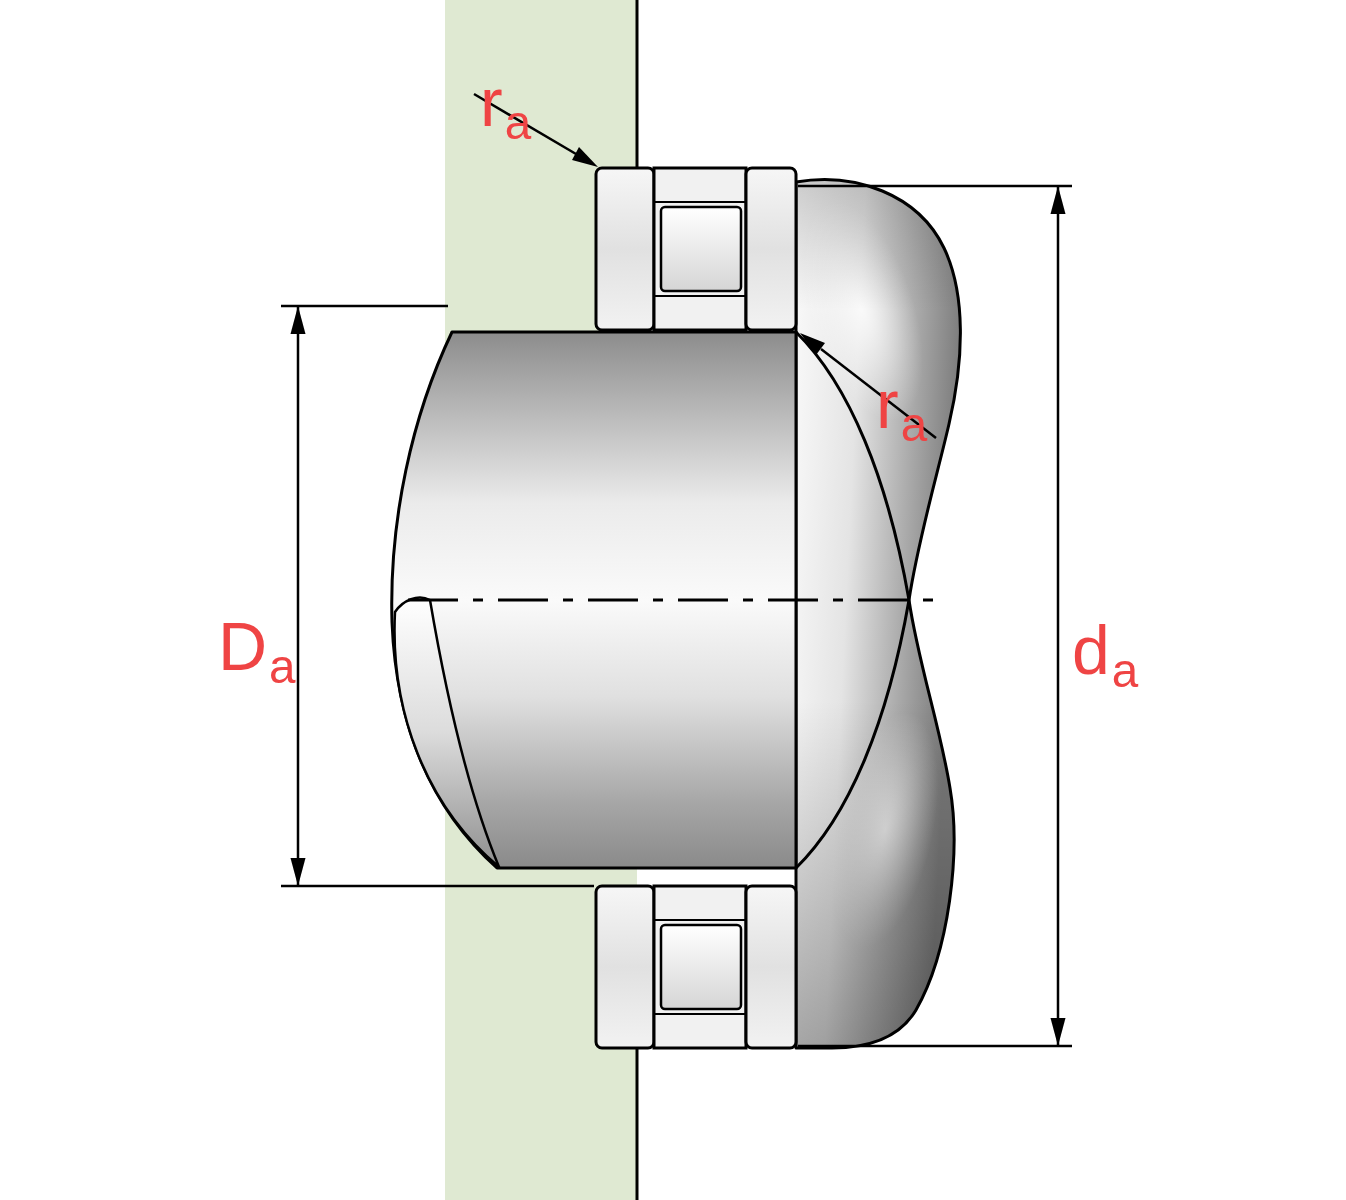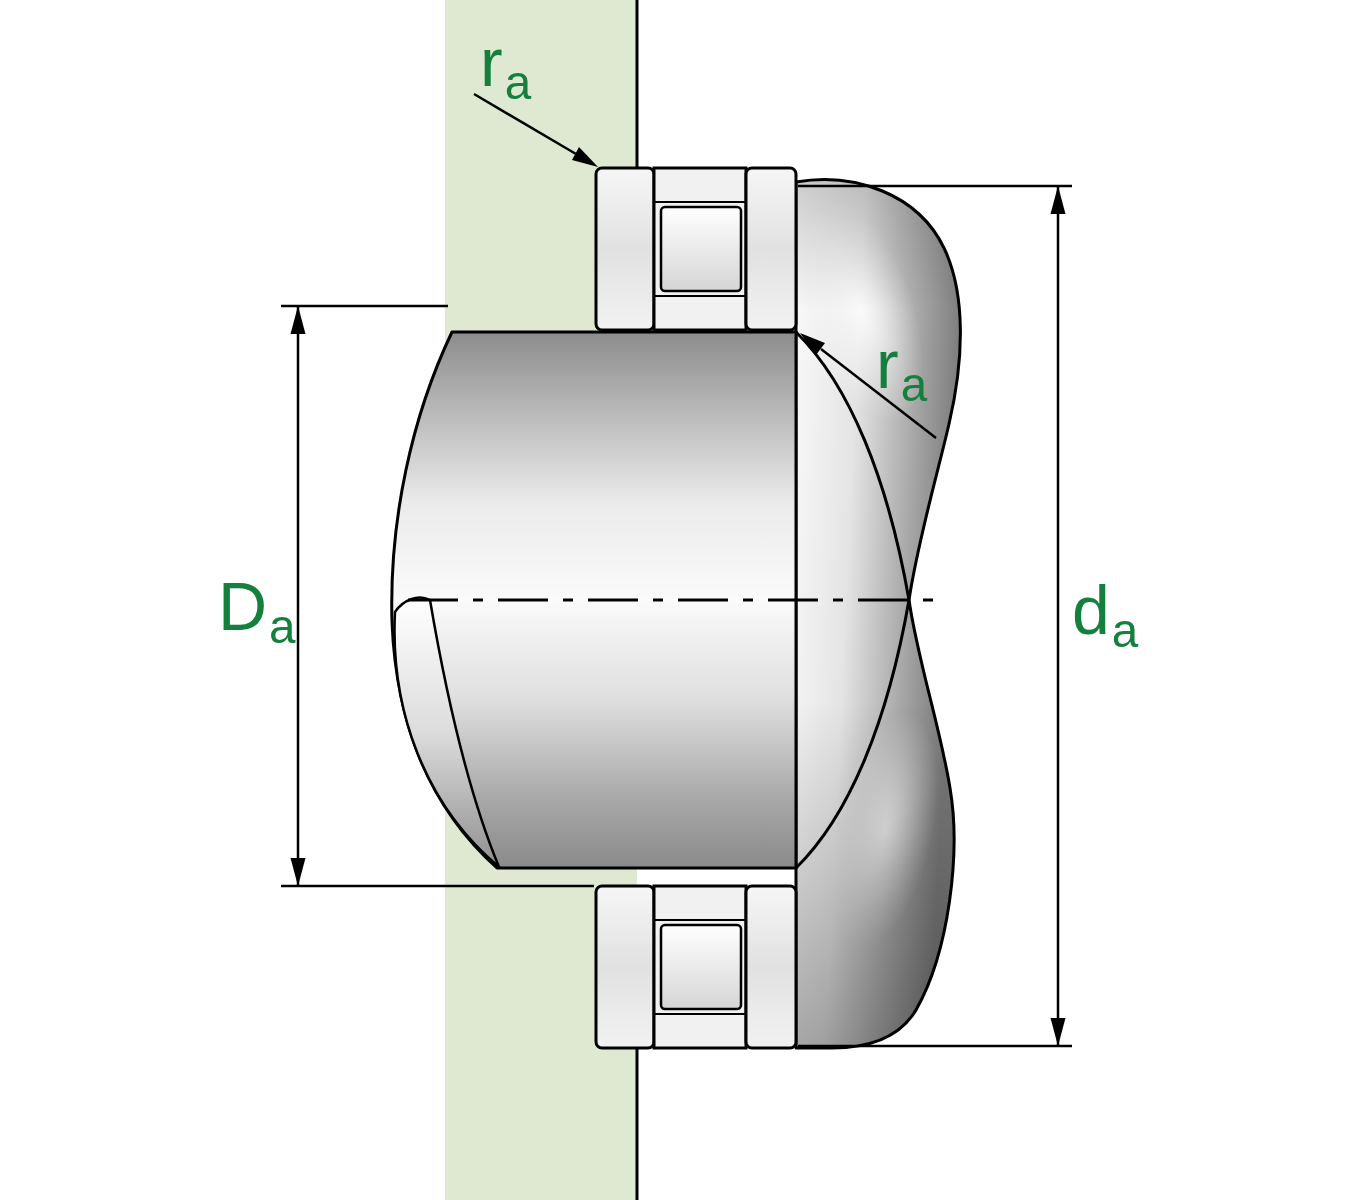--- a/index.html
+++ b/index.html
@@ -4,22 +4,22 @@
 <style>
   html,body{margin:0;padding:0;background:#ffffff}
   .stage{
     position:relative;width:1346px;height:1200px;
     background:var(--c-background,#ffffff);
     font-family:"Liberation Sans","DejaVu Sans",sans-serif;
     overflow:hidden;
   }
   .stage svg{position:absolute;left:0;top:0;display:block}
   .lbl{
-    position:absolute;font-size:68px;line-height:1;color:#15803d;
-    white-space:nowrap;user-select:none;
+    position:absolute;font-size:68px;line-height:1;color:#ef4444;
+    white-space:nowrap;user-select:none;margin-top:40px;
   }
   .lbl .sub{font-size:0.7em;vertical-align:-0.28em;margin-left:2px}
 </style>
 </head>
 <body>
 
 <div class="stage">
 
   <svg width="1346" height="1200" viewBox="0 0 1346 1200">
     <defs>

